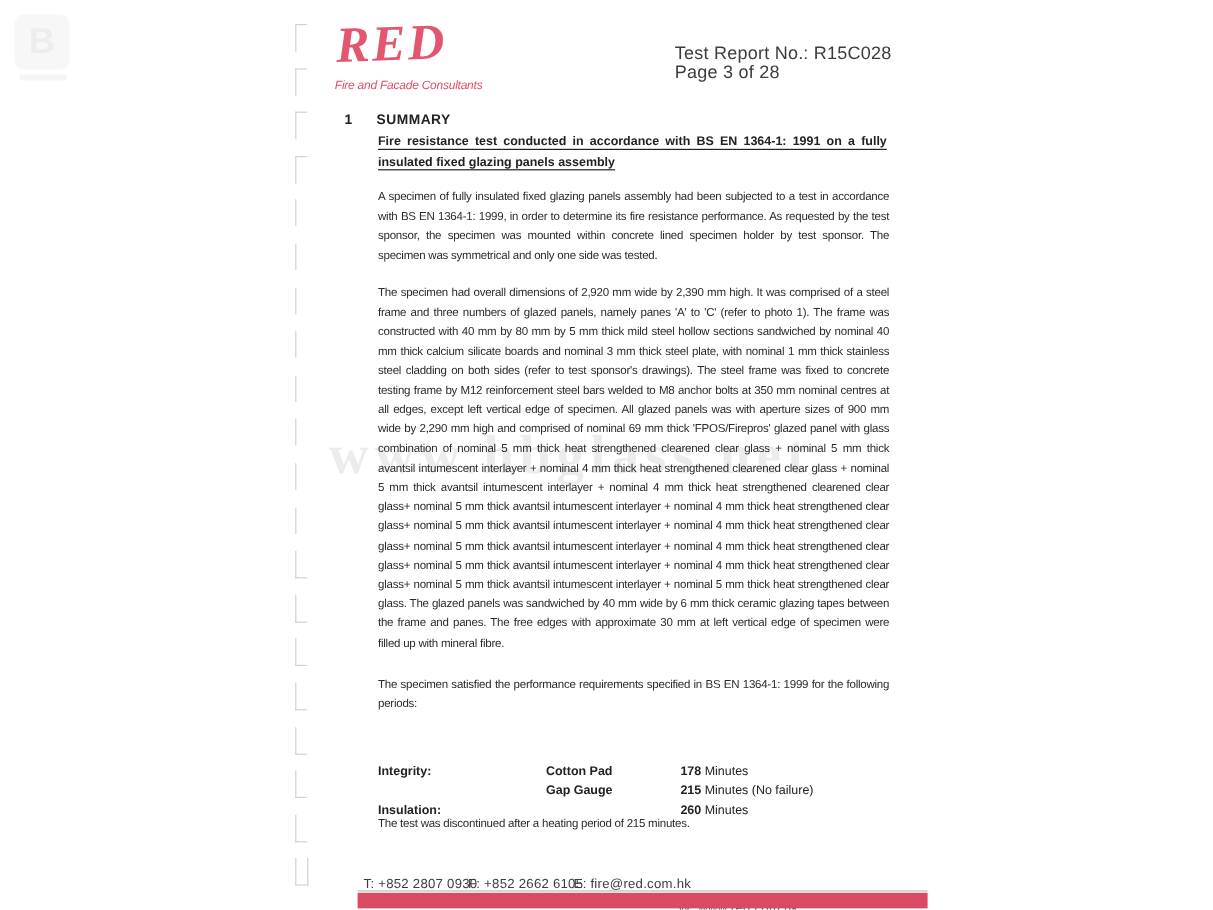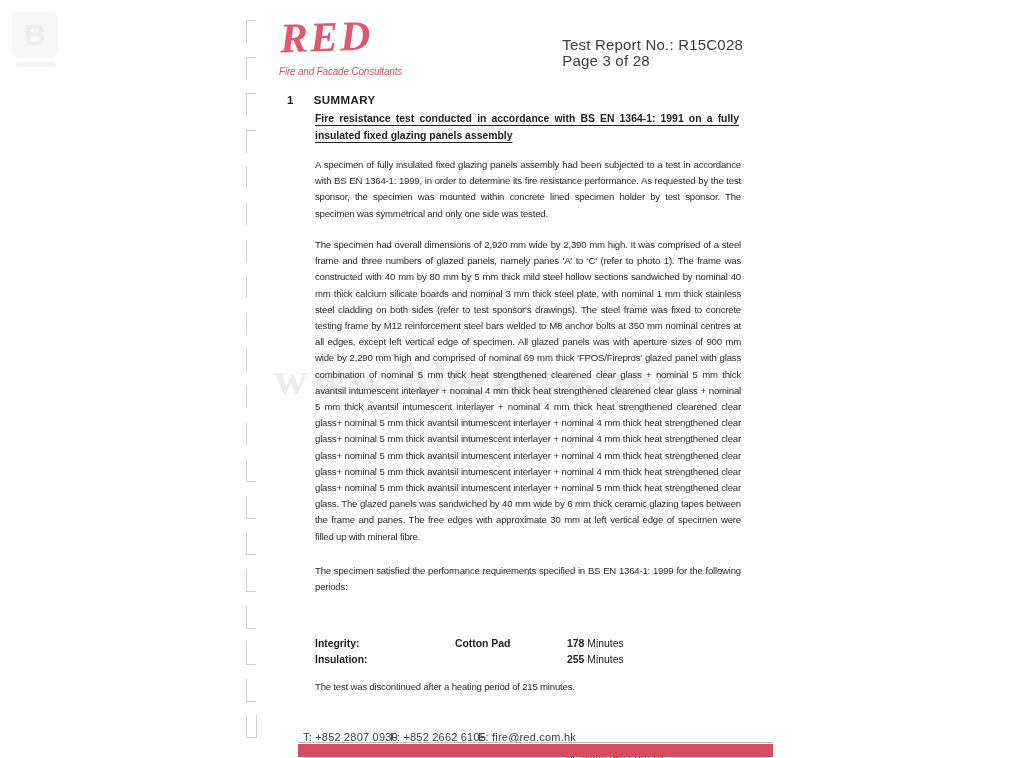--- a/index.html
+++ b/index.html
@@ -108,23 +108,28 @@
 <div class="para p2">The specimen had overall dimensions of 2,920 mm wide by 2,390 mm high. It was comprised of a steel frame and three numbers of glazed panels, namely panes 'A' to 'C' (refer to photo 1). The frame was constructed with 40 mm by 80 mm by 5 mm thick mild steel hollow sections sandwiched by nominal 40 mm thick calcium silicate boards and nominal 3 mm thick steel plate, with nominal 1 mm thick stainless steel cladding on both sides (refer to test sponsor's drawings). The steel frame was fixed to concrete testing frame by M12 reinforcement steel bars welded to M8 anchor bolts at 350 mm nominal centres at all edges, except left vertical edge of specimen. All glazed panels was with aperture sizes of 900 mm wide by 2,290 mm high and comprised of nominal 69 mm thick 'FPOS/Firepros' glazed panel with glass combination of nominal 5 mm thick heat strengthened clearened clear glass + nominal 5 mm thick avantsil intumescent interlayer + nominal 4 mm thick heat strengthened clearened clear glass + nominal 5 mm thick avantsil intumescent interlayer + nominal 4 mm thick heat strengthened clearened clear glass+ nominal 5 mm thick avantsil intumescent interlayer + nominal 4 mm thick heat strengthened clear glass+ nominal 5 mm thick avantsil intumescent interlayer + nominal 4 mm thick heat strengthened clear glass+ nominal 5 mm thick avantsil intumescent interlayer + nominal 4 mm thick heat strengthened clear glass+ nominal 5 mm thick avantsil intumescent interlayer + nominal 4 mm thick heat strengthened clear glass+ nominal 5 mm thick avantsil intumescent interlayer + nominal 5 mm thick heat strengthened clear glass. The glazed panels was sandwiched by 40 mm wide by 6 mm thick ceramic glazing tapes between the frame and panes. The free edges with approximate 30 mm at left vertical edge of specimen were filled up with mineral fibre.</div>
 <div class="para p3">The specimen satisfied the performance requirements specified in BS EN 1364-1: 1999 for the following periods:</div>
 
 <div class="perf">
   <div class="perf-row">
     <span class="b">Integrity:</span>
     <span class="b">Cotton Pad</span>
     <span><span class="b">178</span> <span>Minutes</span></span>
   </div>
   <div class="perf-row">
+    <span class="b"></span>
+    <span class="b">Gap Gauge</span>
+    <span><span class="b">215</span> <span>Minutes (No failure)</span></span>
+  </div>
+  <div class="perf-row">
     <span class="b">Insulation:</span>
     <span class="b"></span>
-    <span><span class="b">255</span> <span>Minutes</span></span>
+    <span><span class="b">260</span> <span>Minutes</span></span>
   </div>
 </div>
 
 <div class="para closing">The test was discontinued after a heating period of 215 minutes.</div>
 
 <span class="footer-item f0">T: +852 2807 0930</span>
 <span class="footer-item f1">F: +852 2662 6105</span>
 <span class="footer-item f2">E: fire@red.com.hk</span>
 <span class="footer-item f3">W: www.red.com.hk</span>
 <div class="footer-line"></div>

